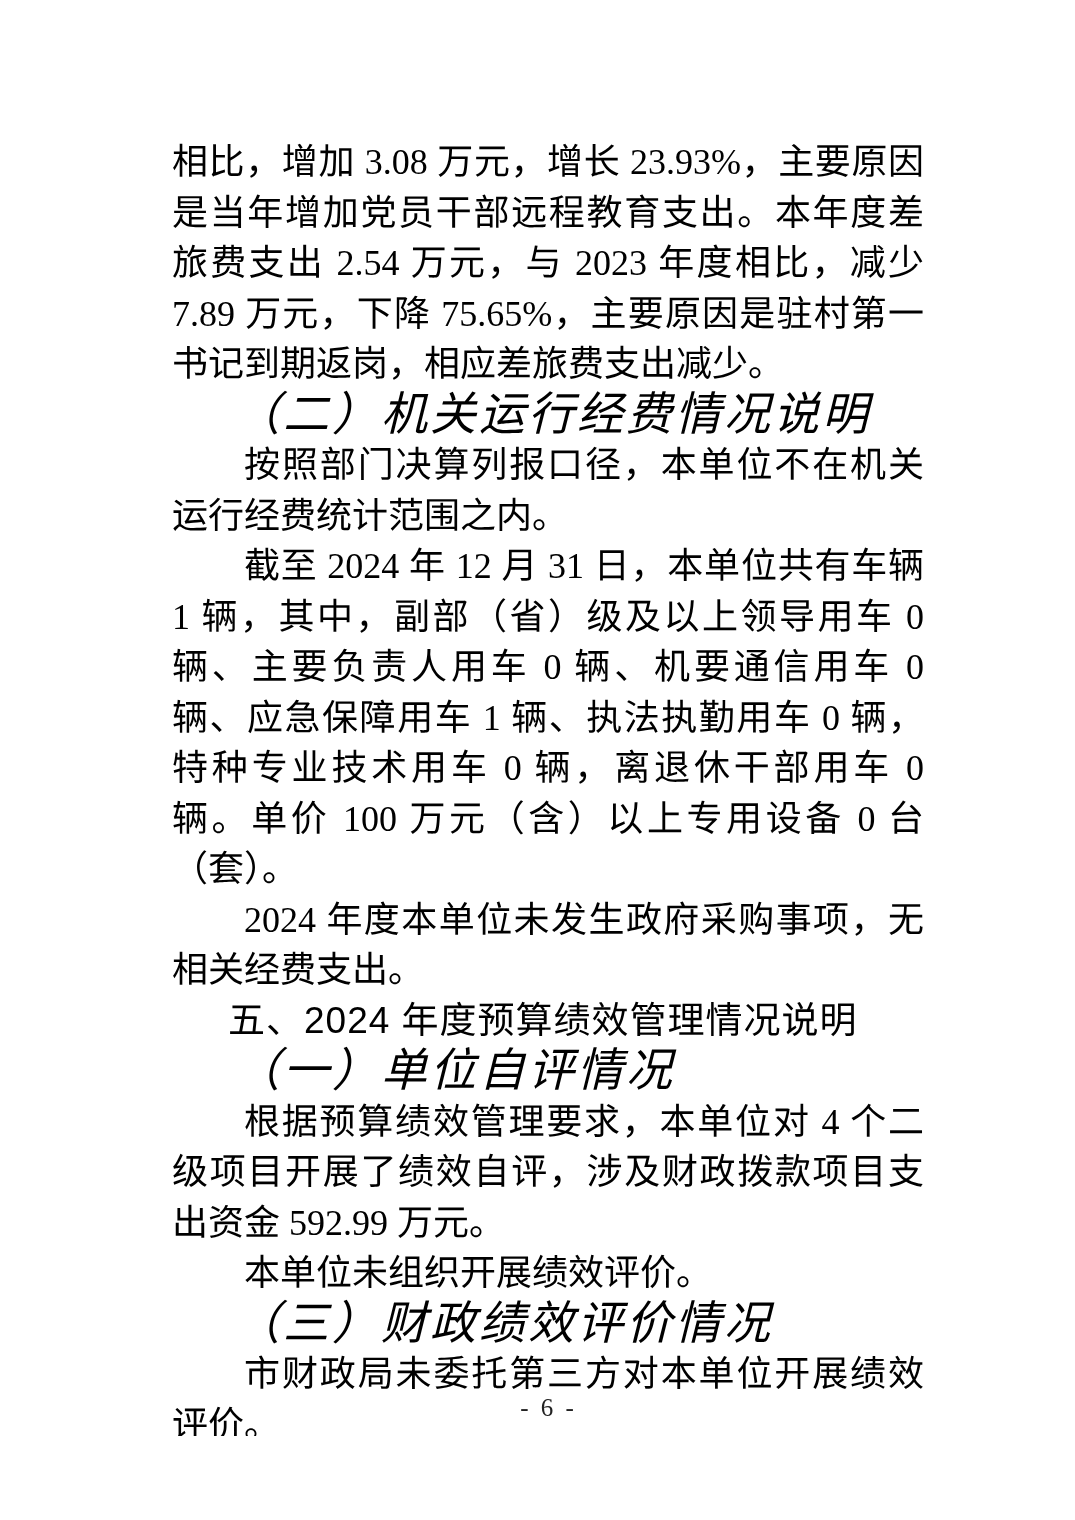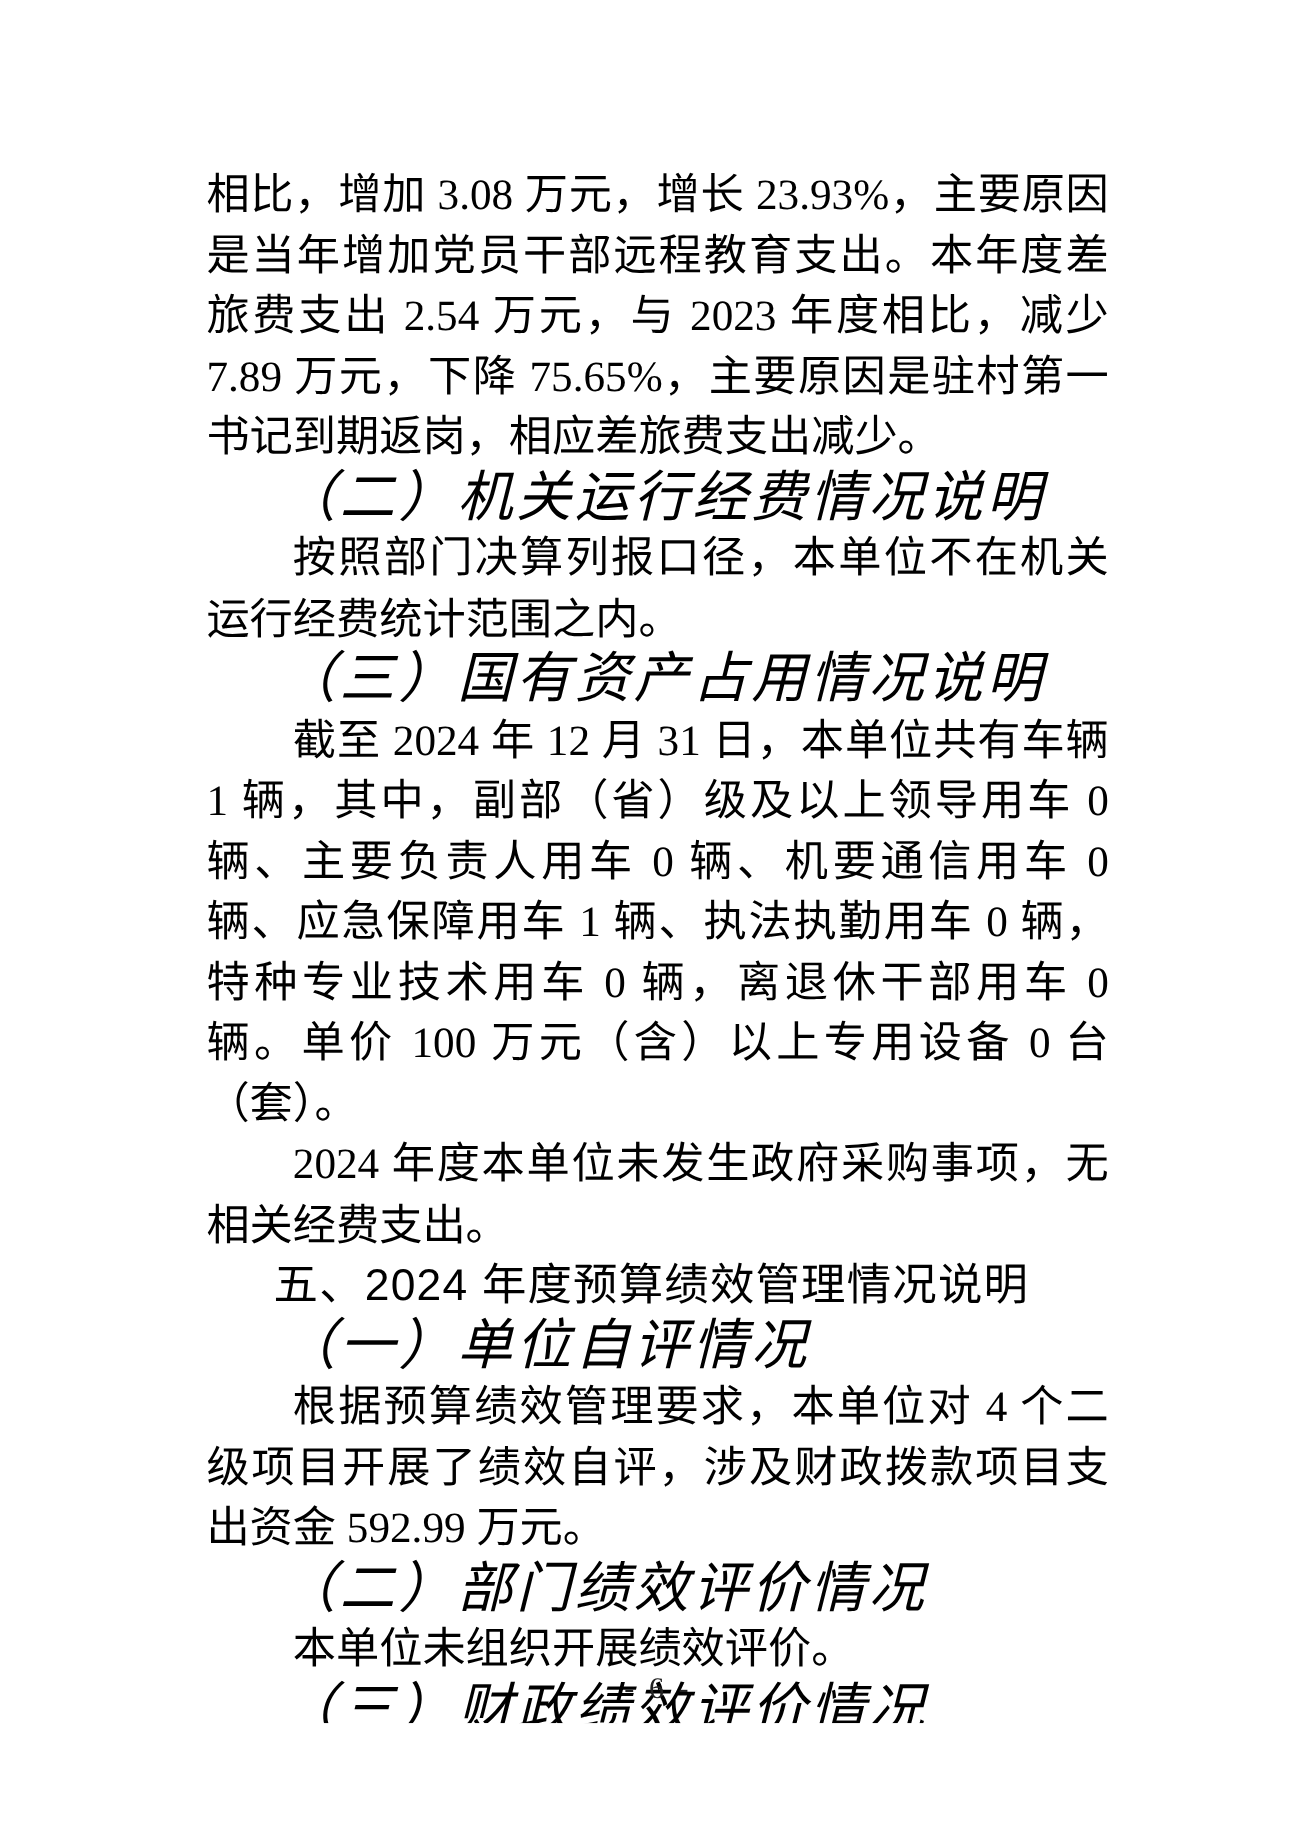--- a/index.html
+++ b/index.html
@@ -63,25 +63,23 @@
   }
 </style>
 </head>
 <body>
 
 <div class="page">
   <main class="content" id="doc-body">
       <p class="paragraph no-indent">相比，增加 3.08 万元，增长 23.93%，主要原因是当年增加党员干部远程教育支出。本年度差旅费支出 2.54 万元，与 2023 年度相比，减少 7.89 万元，下降 75.65%，主要原因是驻村第一书记到期返岗，相应差旅费支出减少。</p>
       <p class="kaiti-heading">（二）机关运行经费情况说明</p>
       <p class="paragraph">按照部门决算列报口径，本单位不在机关运行经费统计范围之内。</p>
-      <p class="kaiti-heading">（三）国有资产占用情况说明</p>
       <p class="paragraph">截至 2024 年 12 月 31 日，本单位共有车辆 1 辆，其中，副部（省）级及以上领导用车 0 辆、主要负责人用车 0 辆、机要通信用车 0 辆、应急保障用车 1 辆、执法执勤用车 0 辆，特种专业技术用车 0 辆，离退休干部用车 0 辆。单价 100 万元（含）以上专用设备 0 台（套）。</p>
       <p class="paragraph">2024 年度本单位未发生政府采购事项，无相关经费支出。</p>
       <p class="bold-heading">五、2024 年度预算绩效管理情况说明</p>
       <p class="kaiti-heading">（一）单位自评情况</p>
       <p class="paragraph">根据预算绩效管理要求，本单位对 4 个二级项目开展了绩效自评，涉及财政拨款项目支出资金 592.99 万元。</p>
-      <p class="kaiti-heading">（二）部门绩效评价情况</p>
       <p class="paragraph">本单位未组织开展绩效评价。</p>
       <p class="kaiti-heading">（三）财政绩效评价情况</p>
       <p class="paragraph">市财政局未委托第三方对本单位开展绩效评价。</p>
     </main>
   <footer class="page-footer">- 6 -</footer>
 </div>
 
 </body></html>

